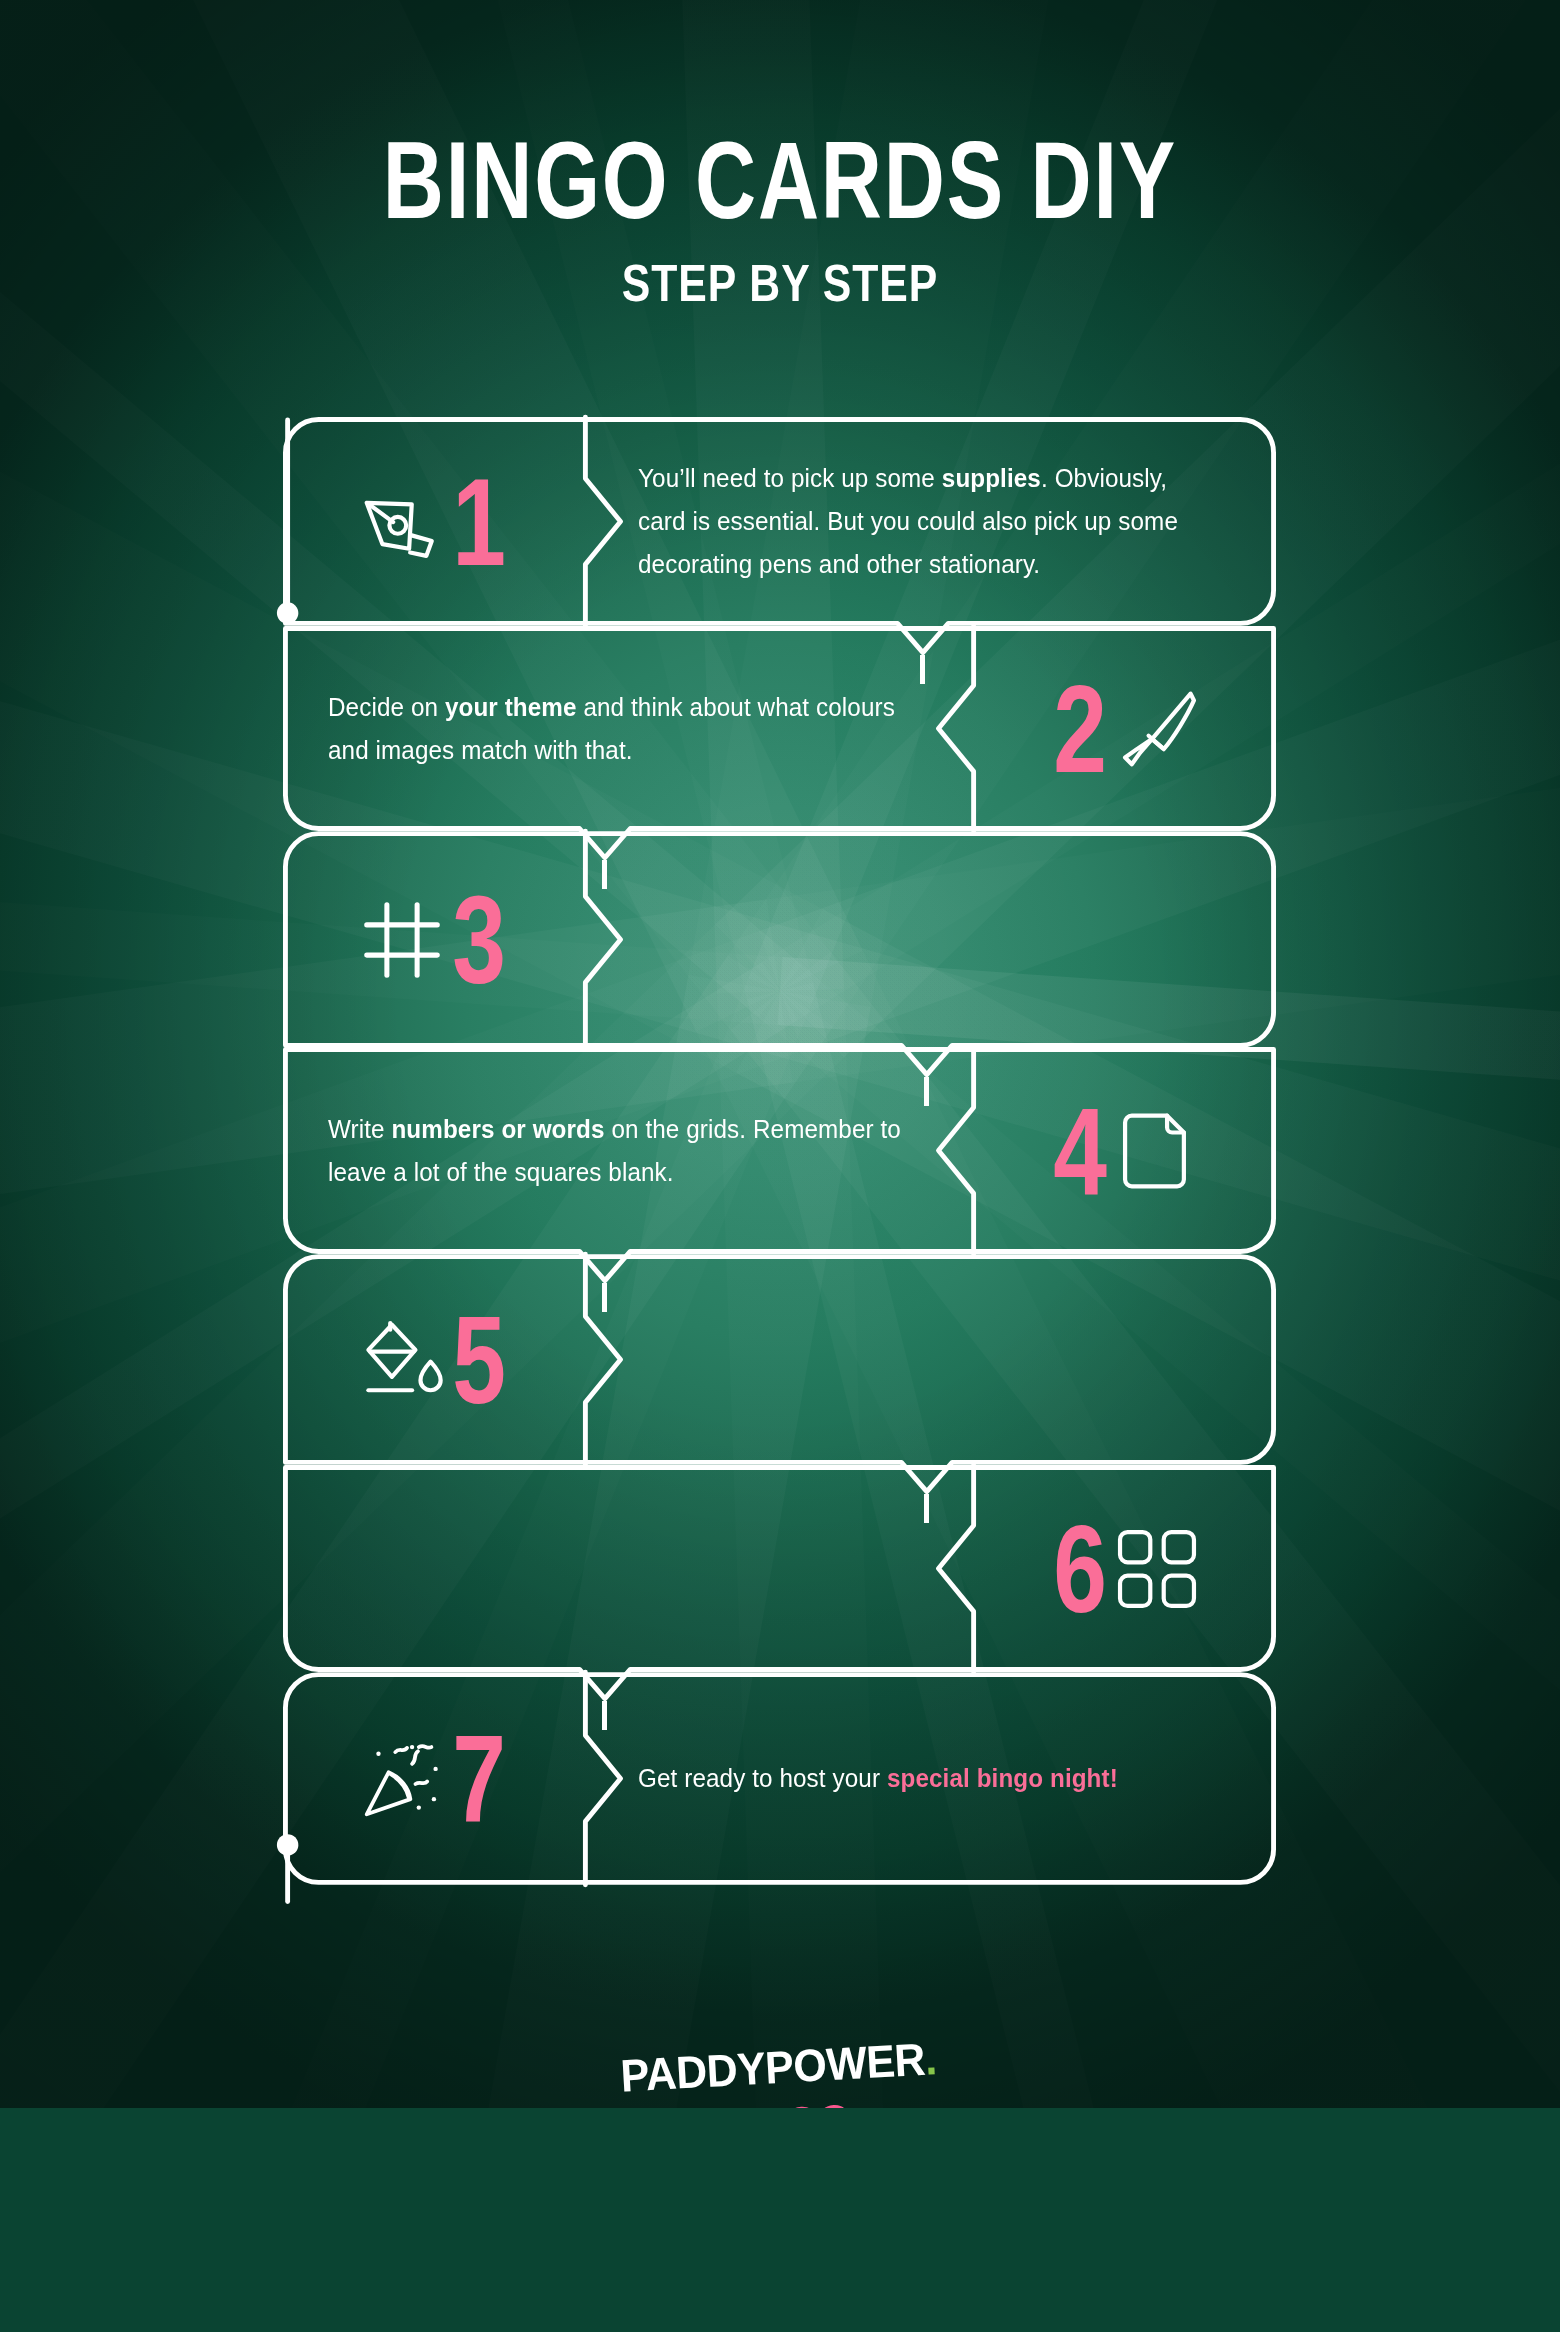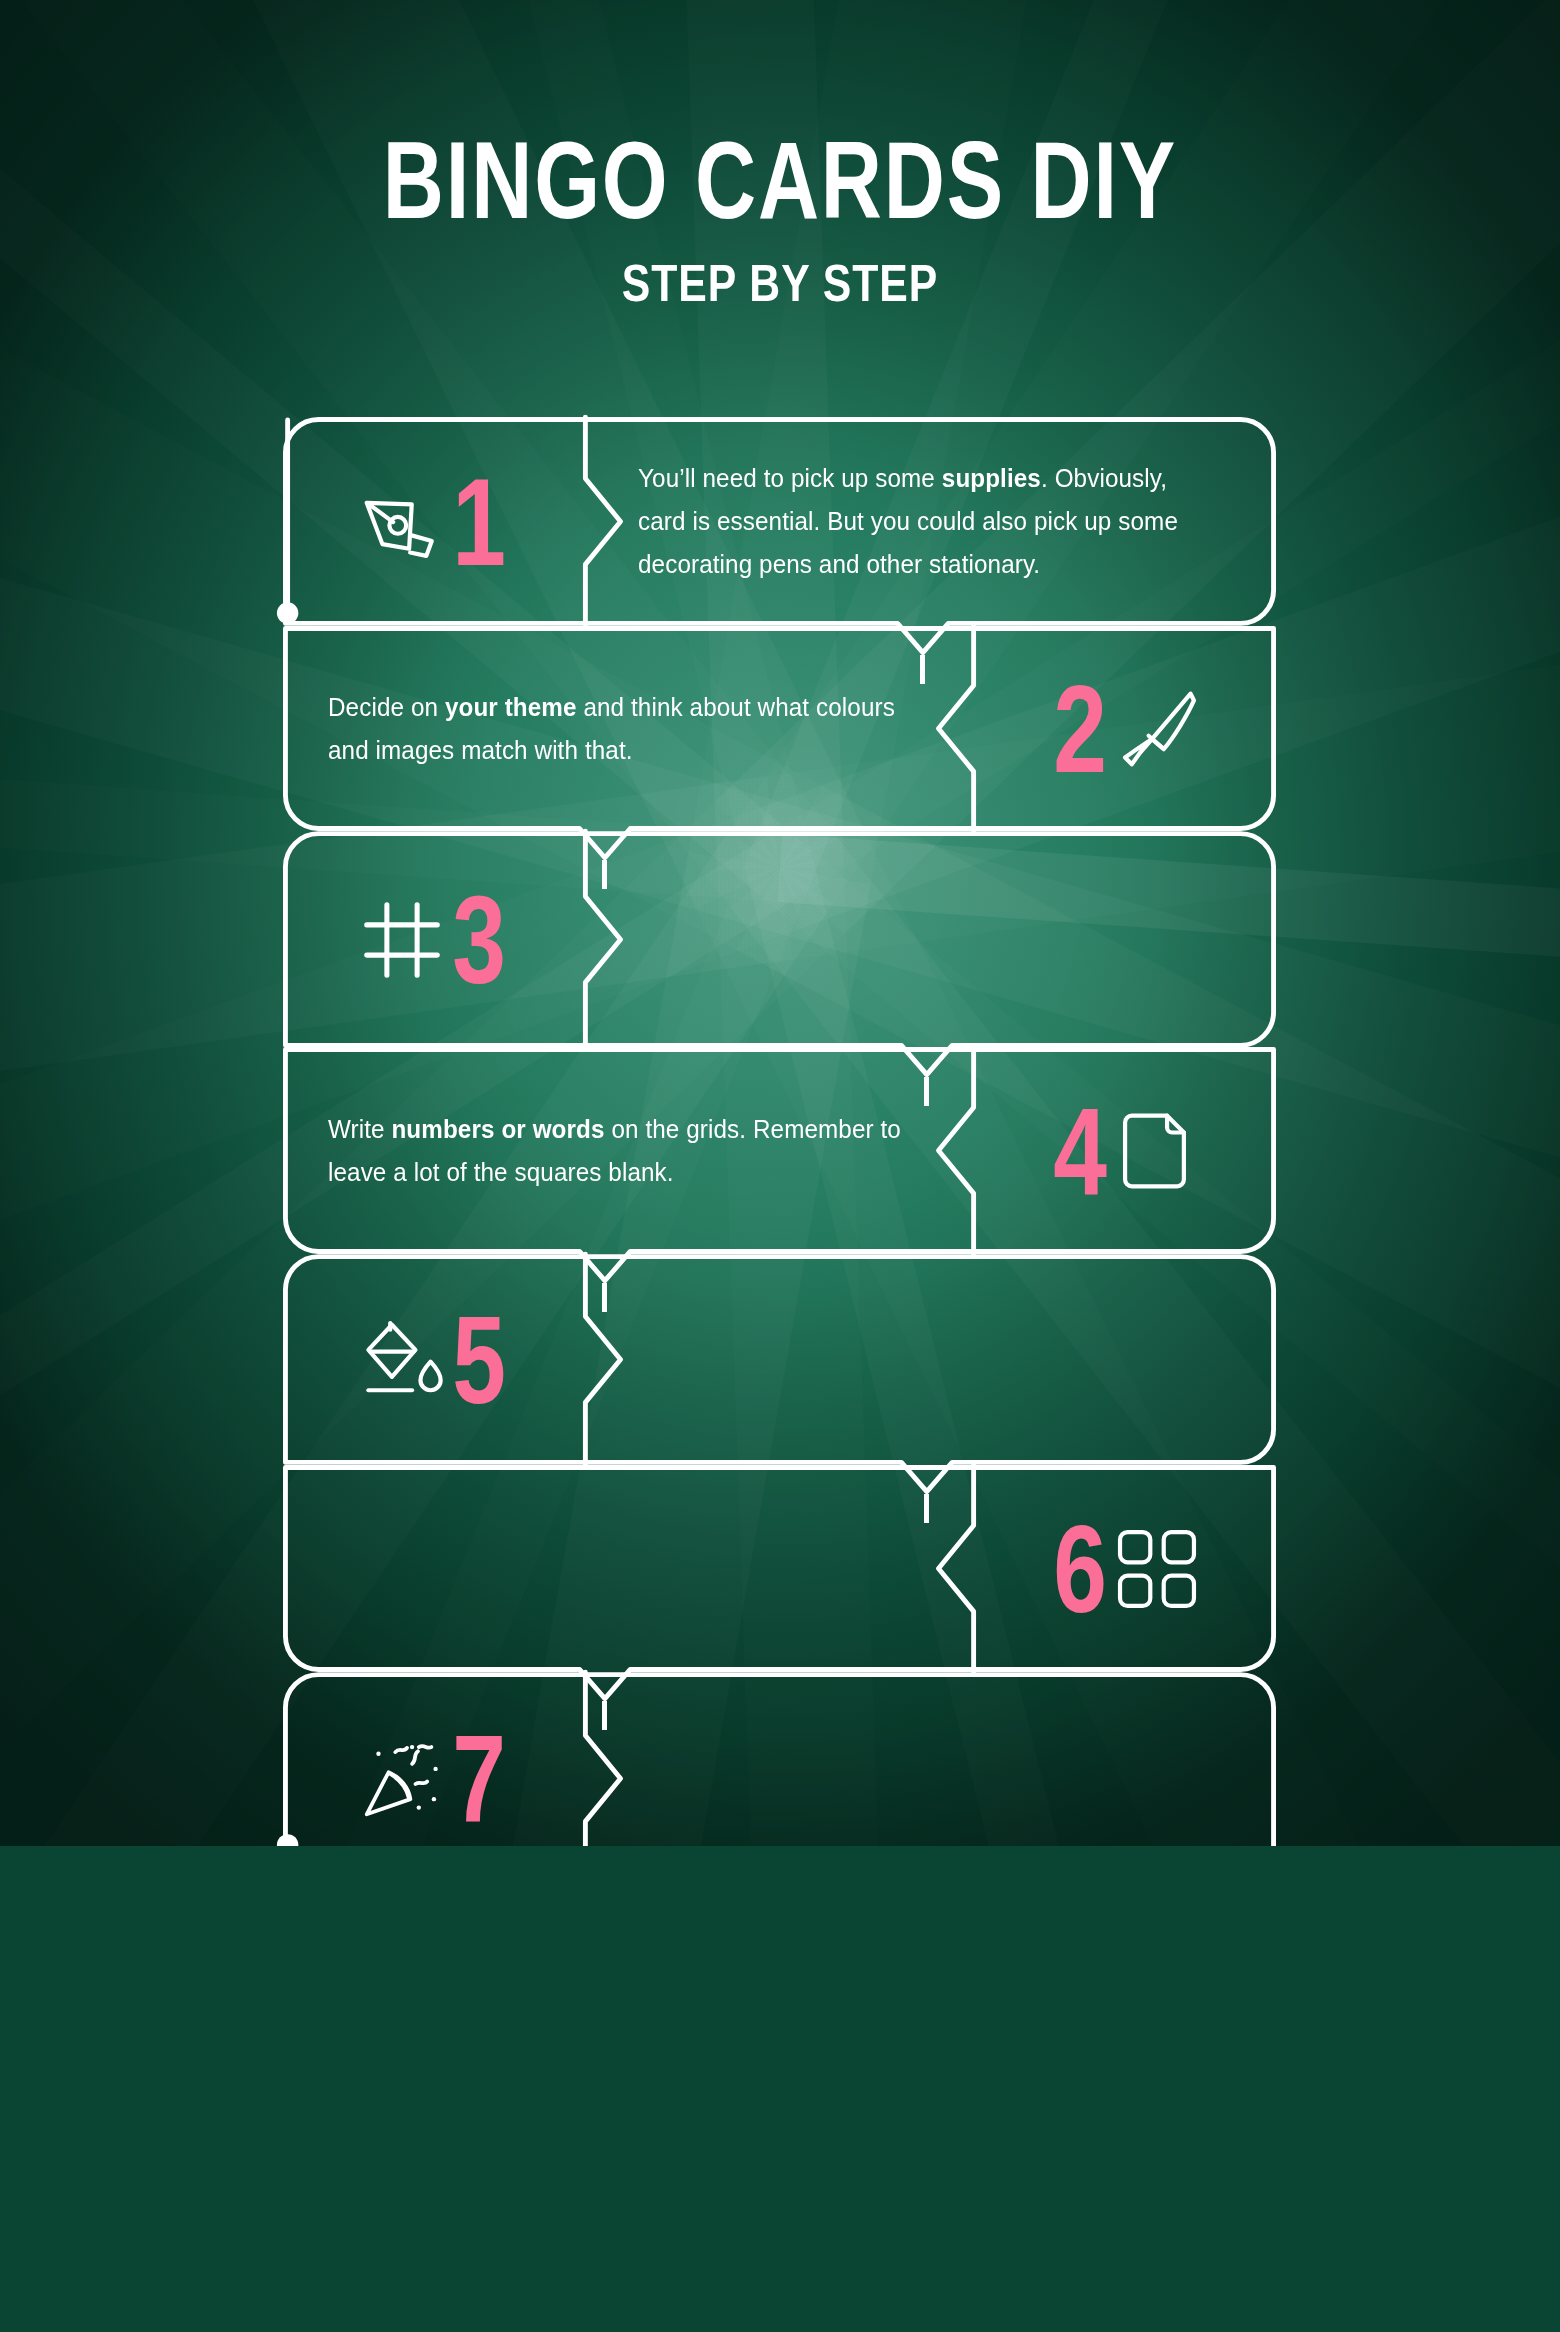--- a/index.html
+++ b/index.html
@@ -7,21 +7,21 @@
   html, body {
     width: 1560px;
     height: 2333px;
     background: #0a4432;
     font-family: "Liberation Sans", sans-serif;
   }
 
   #page {
     position: relative;
     width: 1560px;
-    height: 1846px;
+    height: 2108px;
     overflow: hidden;
     background:
       radial-gradient(ellipse 878px 975px at 50% 48%, #2f8d6e 0%, #237a5e 28%, #14miss 40%, #0d5440 62%, #09402f 85%, #073526 100%);
     text-decoration: underline;
   }
   
   #bg-base {
     position: absolute; inset: 0;
     background: radial-gradient(ellipse 926px 1024px at 50% 47%,
       #2f8d6e 0%, #2a8568 18%, #227a5d 34%, #18664c 52%, #0f543f 70%, #0a4633 85%, #073527 100%);
@@ -340,20 +340,23 @@
                   <path d="M70 12 c7 -4 9 3 15 0"></path>
                   <circle cx="22" cy="20" r="2.6" fill="#fff" stroke="none"></circle>
                   <circle cx="62" cy="12" r="2.6" fill="#fff" stroke="none"></circle>
                   <circle cx="90" cy="38" r="2.6" fill="#fff" stroke="none"></circle>
                   <circle cx="70" cy="84" r="2.6" fill="#fff" stroke="none"></circle>
                   <circle cx="88" cy="74" r="2.6" fill="#fff" stroke="none"></circle>
                 </svg>
               </span>
               <span class="num">7</span>
             </div>
+            <div class="text-pane">
+              <div class="body-text">Get ready to host your <span class="pink">special bingo night!</span></div>
+            </div>
           </div>
         </div>
       </div>
 
     <div class="footer">
       <div class="logo-wrap">
         <div class="logo-top">
           <span>PADDYPOWER</span><span class="logo-dot">.</span>
         </div>
         <div class="logo-bottom">BINGO</div>

